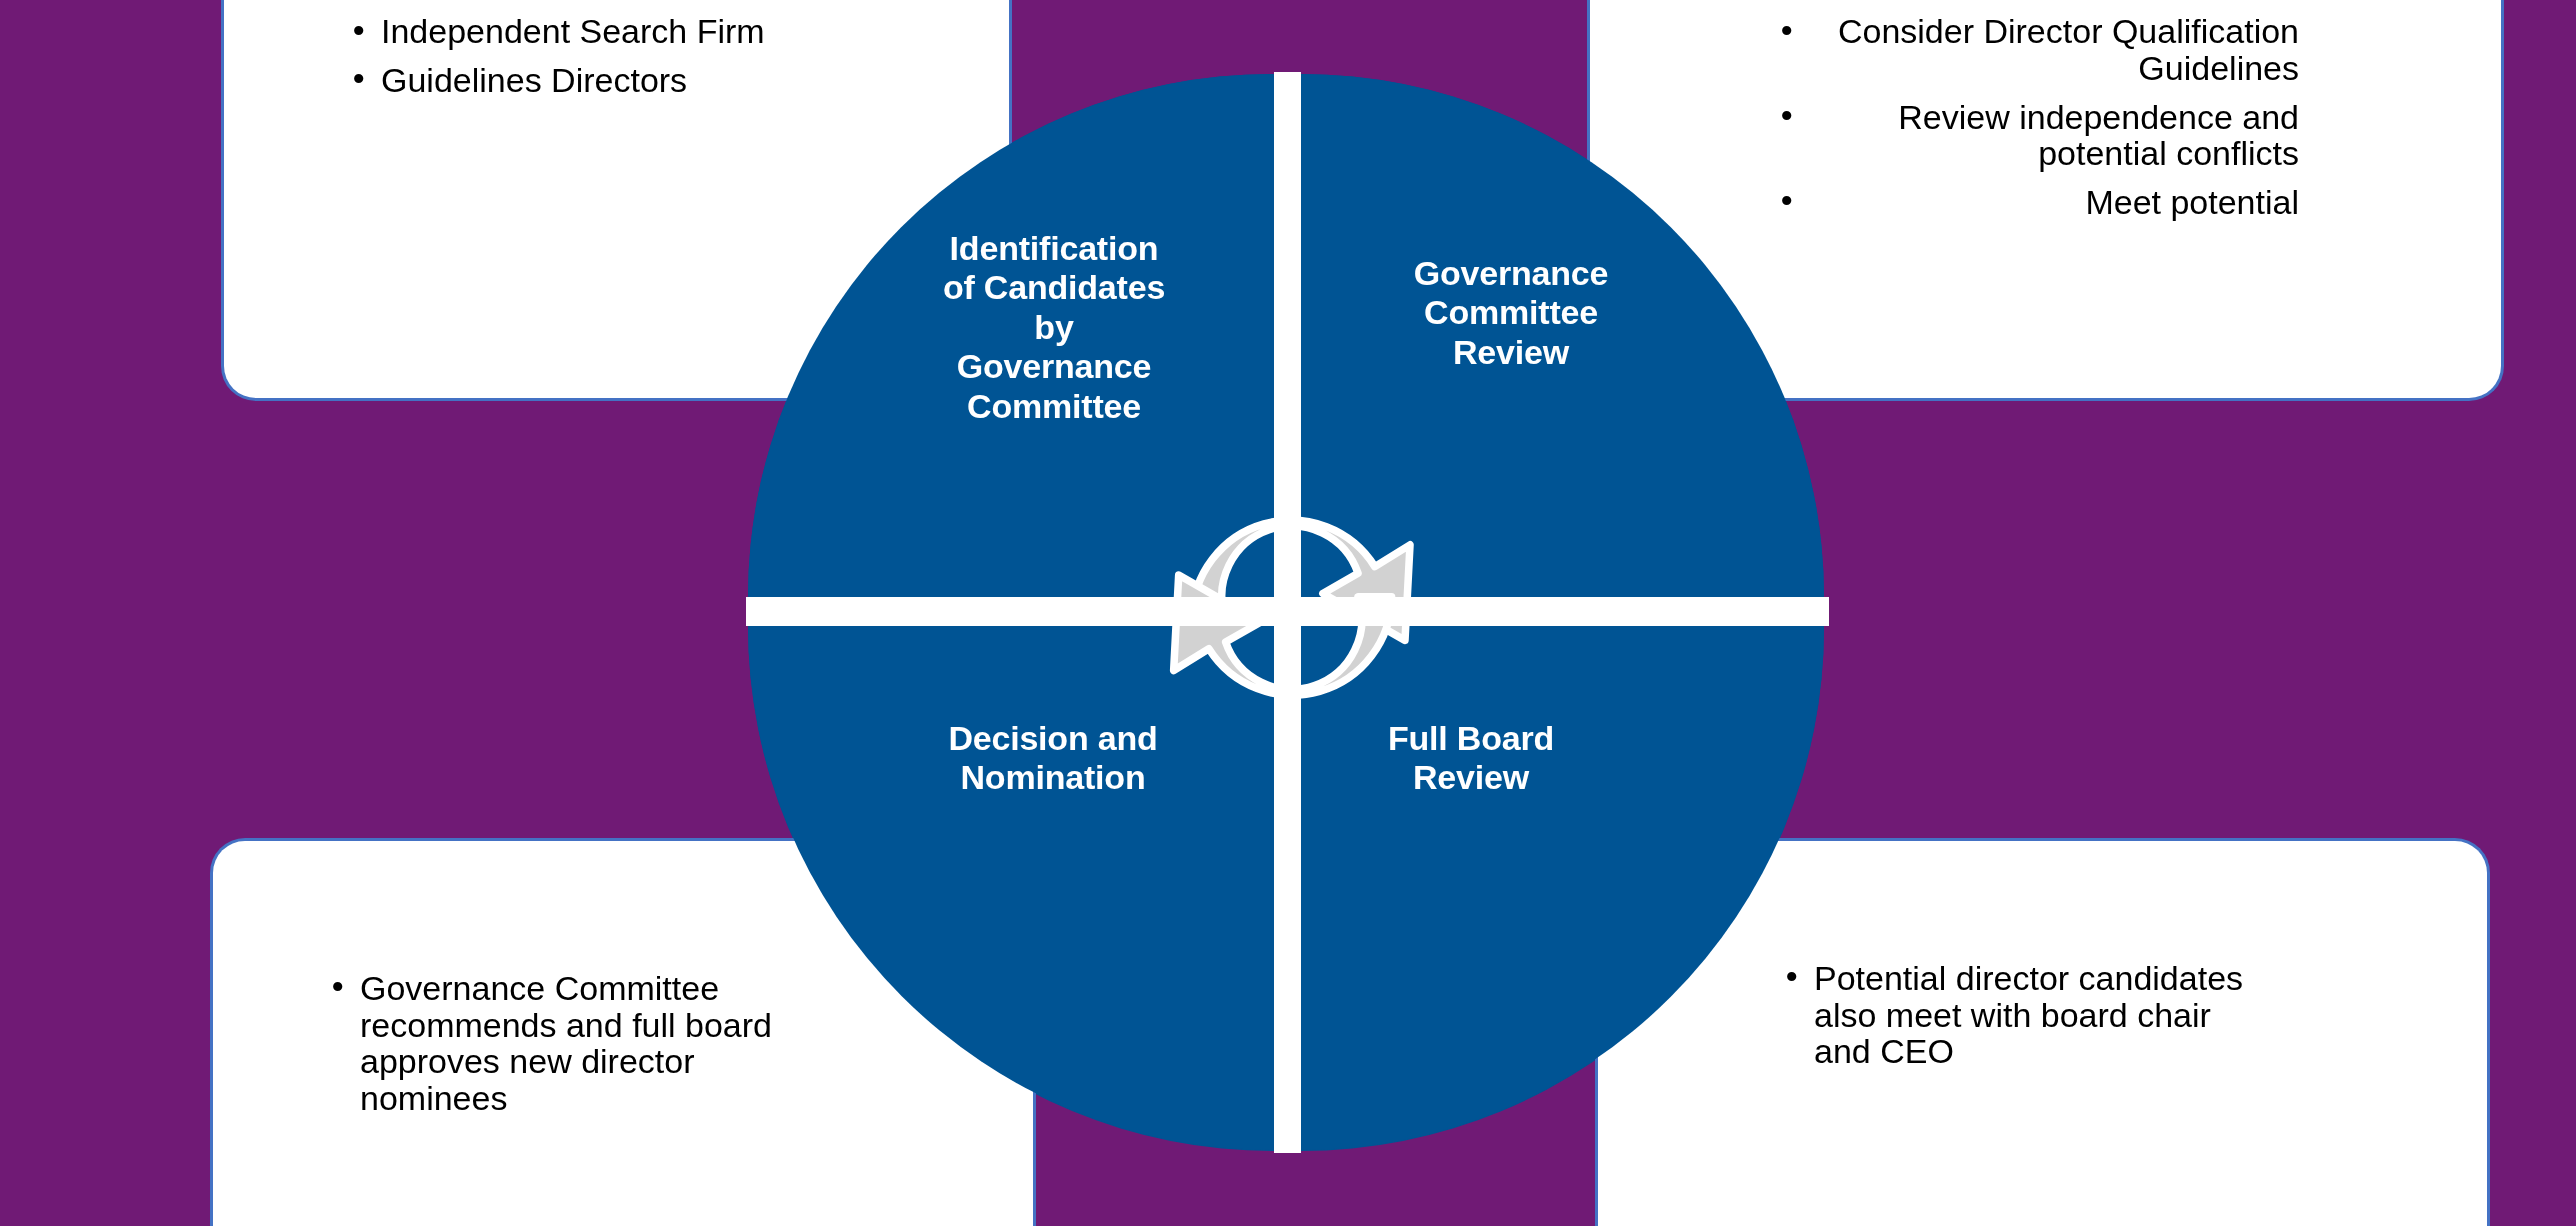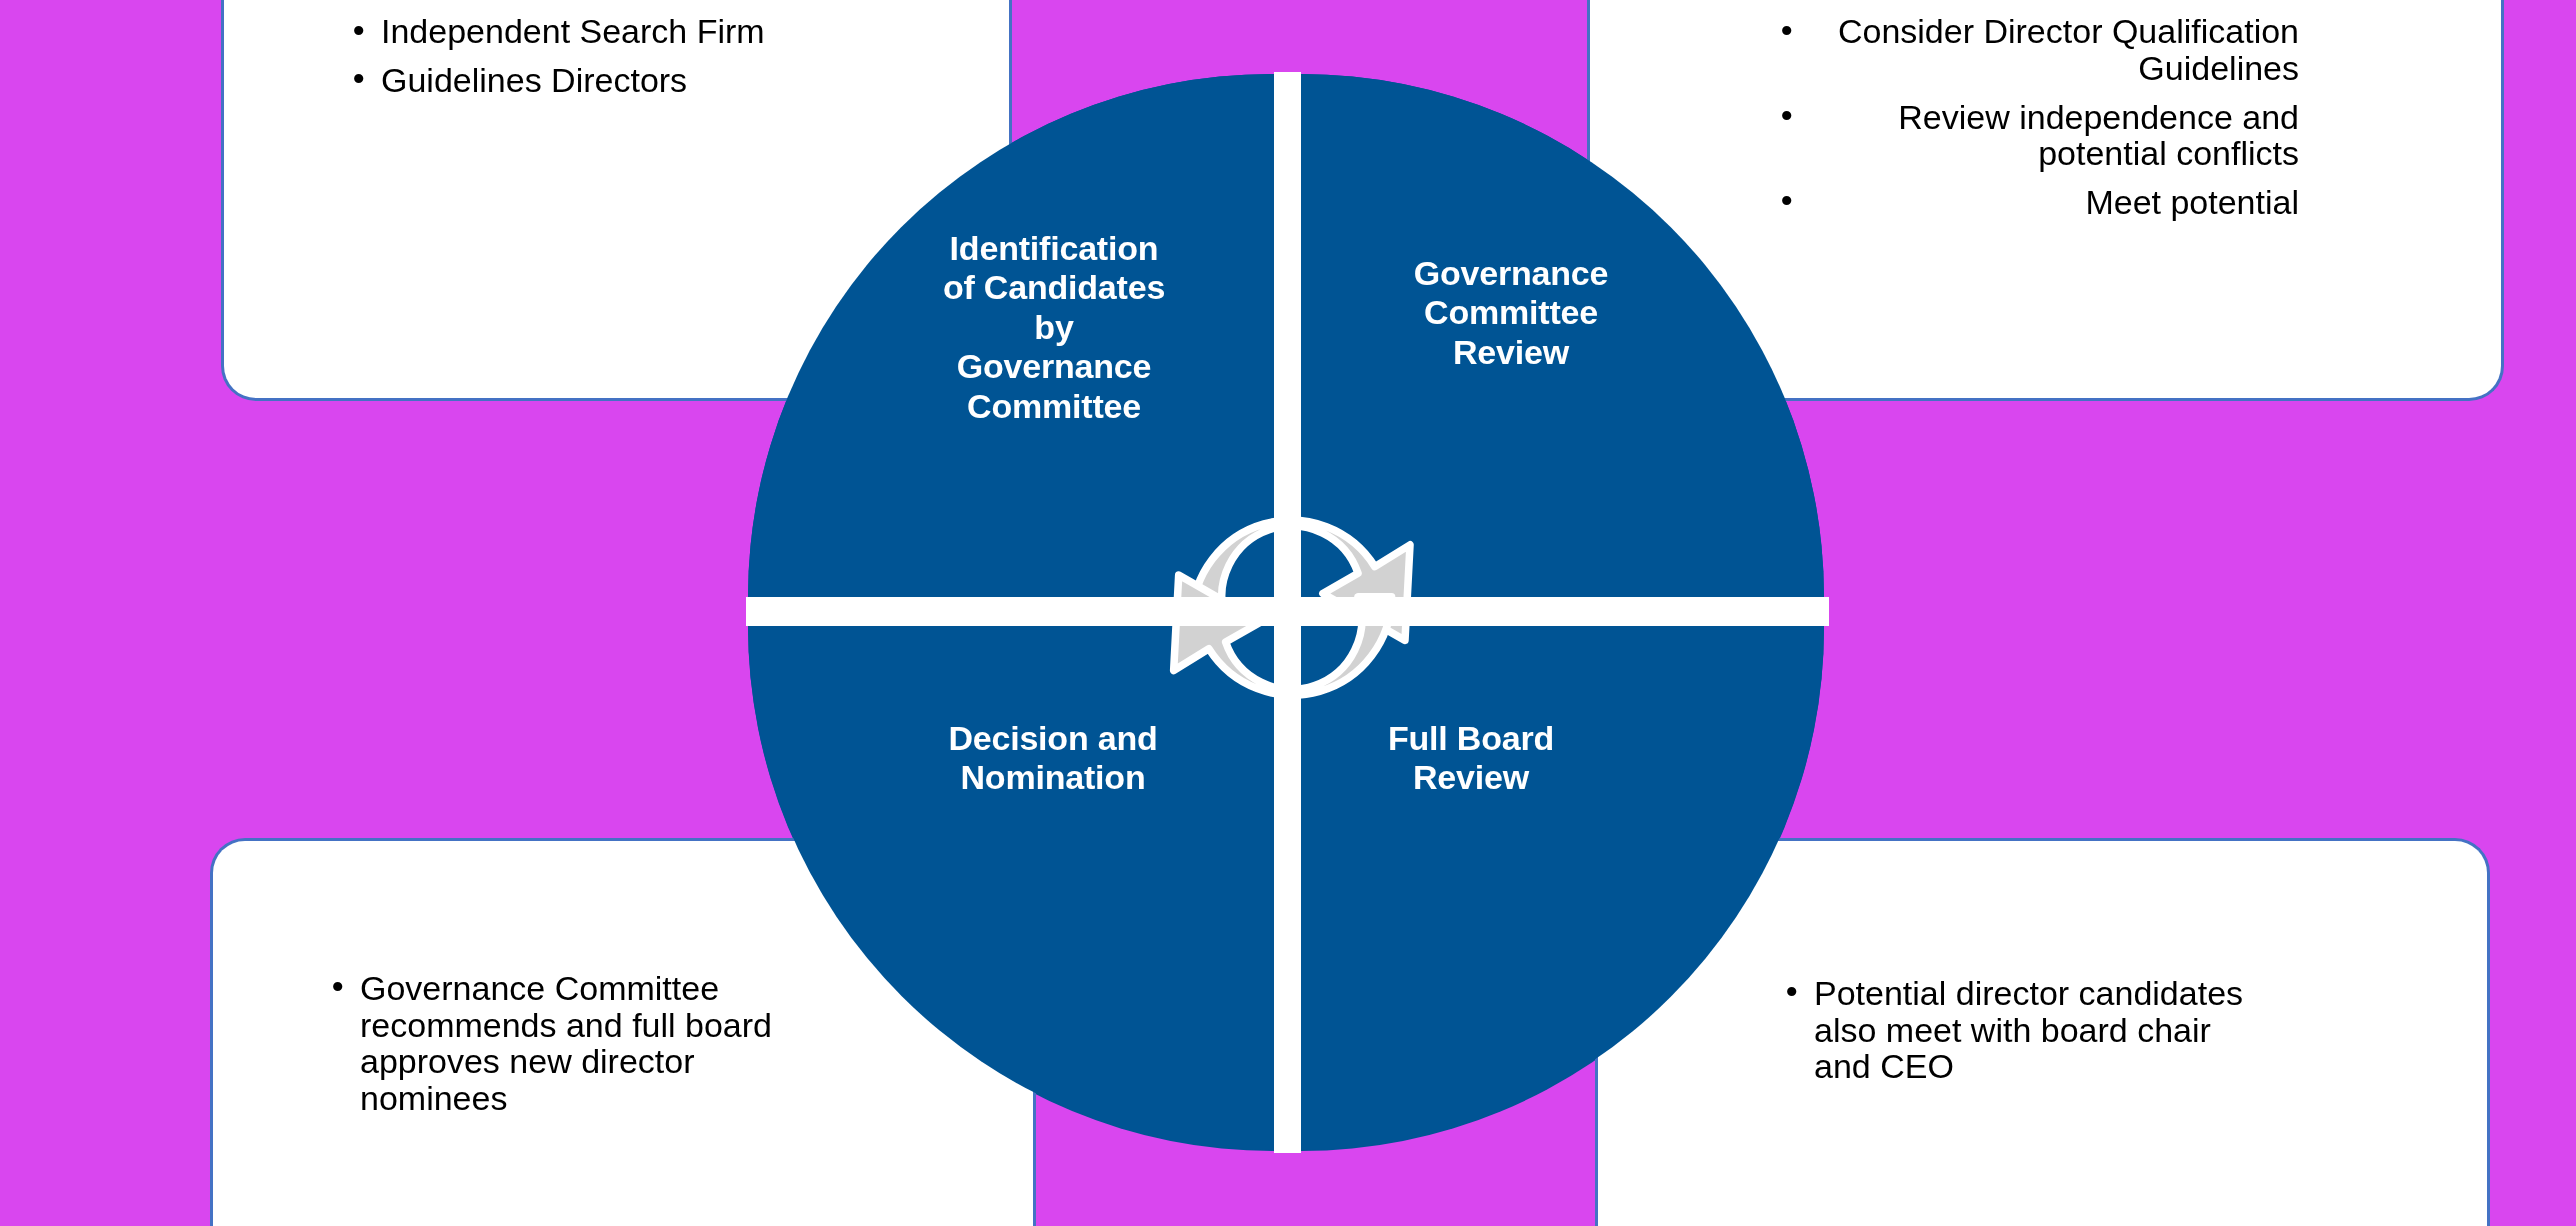--- a/index.html
+++ b/index.html
@@ -4,21 +4,21 @@
 <style>
   html, body {
     margin: 0;
     padding: 0;
     background: #ffffff;
   }
   #stage {
     position: relative;
     width: 2576px;
     height: 1226px;
-    background: #d946ef;
+    background: #701a75;
     overflow: hidden;
     font-family: "Liberation Sans", sans-serif;
   }
 
   
   #wheel {
     position: absolute;
     left: 748px;
     top: 74px;
     width: 1076px;
@@ -94,21 +94,21 @@
     position: absolute;
     left: 1.7px;
     top: -1.7px;
     font-size: 34px;
     line-height: 1.08;
   }
 
   .bl-tl { left: 127px; top: 18.4px;  width: 503px; }
   .bl-tr { left: 189px; top: 18.4px;  width: 520px; text-align: right; }
   .bl-bl { left: 117px; top: 129px; width: 469px; }
-  .bl-br { left: 186px; top: 134px; width: 469px; }
+  .bl-br { left: 186px; top: 119px; width: 469px; }
 
   
   .mask {
     position: absolute;
     background: #ffffff;
   }
 </style>
 </head>
 <body>
 

